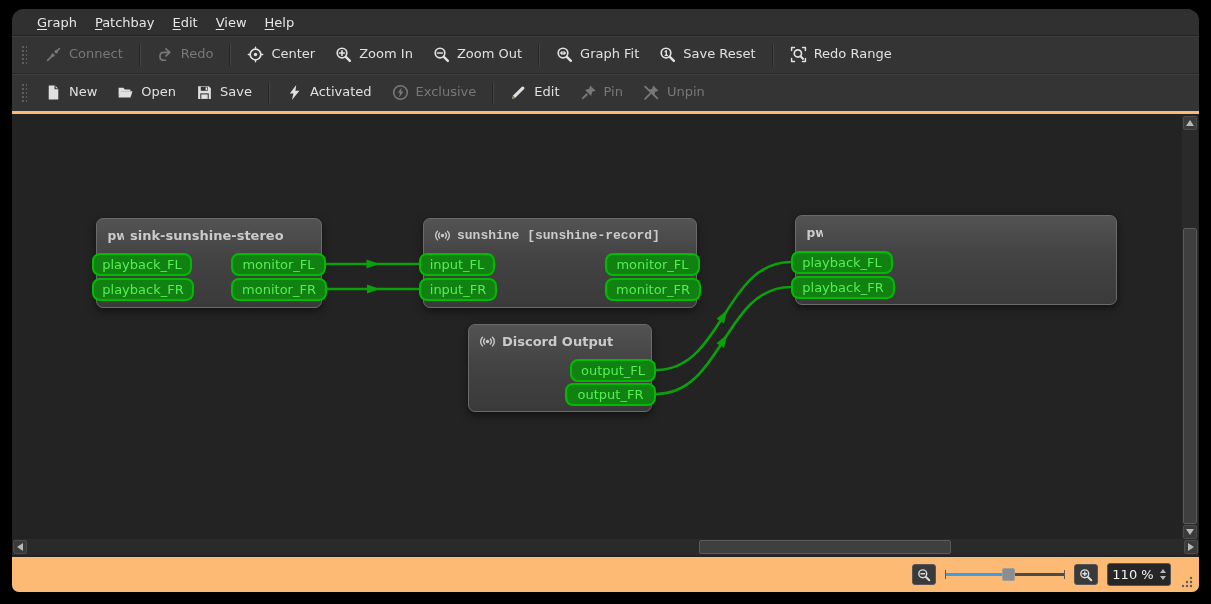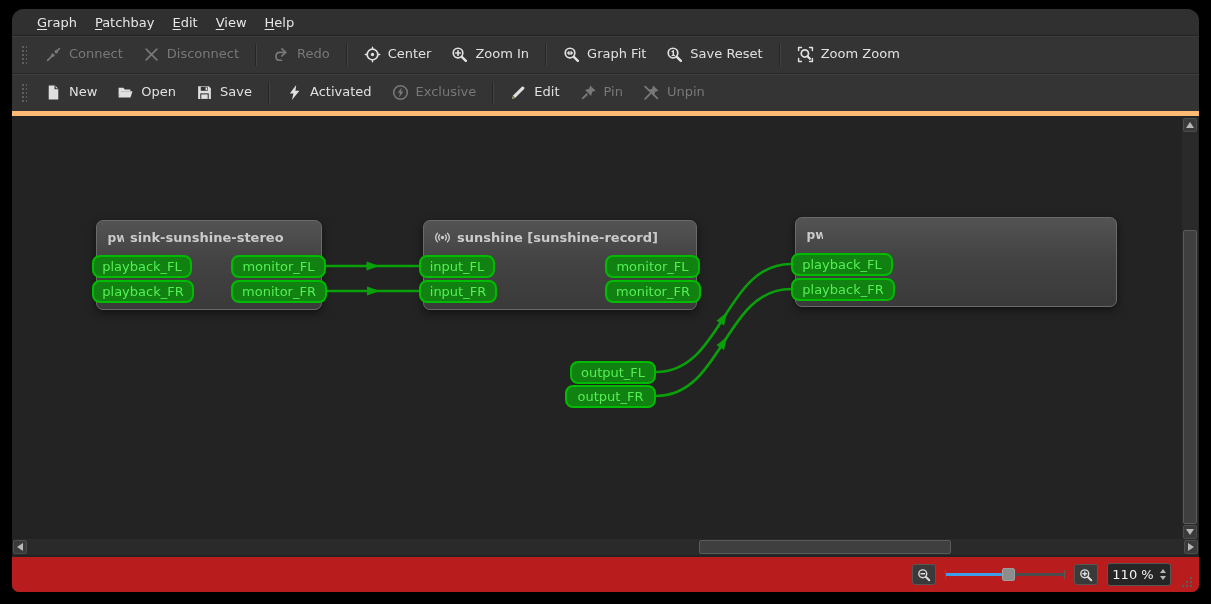--- a/index.html
+++ b/index.html
@@ -20,21 +20,21 @@
   .win-btn{width:23px;height:23px;border-radius:50%;background:#474747;color:#ececec;
     display:flex;align-items:center;justify-content:center;font-size:13px;line-height:1;}
   .win-btn .max-glyph{display:block;width:8px;height:8px;border:1.5px solid #ececec;border-radius:1px;}
   
   #menubar{height:26px;background:#303030;display:flex;align-items:center;padding-left:16px;border-bottom:1px solid #232323;flex:none;}
   .menu-item{color:#e6e6e6;padding:3px 9px;}
   .menu-item u{text-decoration:underline;text-underline-offset:2px;}
   
   .toolbar{height:37px;background:#343434;display:flex;align-items:center;padding-left:6px;flex:none;box-shadow:inset 0 1px 0 #3e3e3e;}
   #toolbar-main{border-bottom:1px solid #282828;}
-  #toolbar-file{border-bottom:5px solid #fdba74;}
+  #toolbar-file{border-bottom:3px solid #fdba74;}
   .tb-grip{width:6px;height:20px;margin:0 8px 0 3px;
     background-image:radial-gradient(#606060 1px,transparent 1.2px);background-size:4px 4px;}
   .tb-btn{display:flex;align-items:flex-start;gap:7px;padding:5px 10px;color:#e0e0e0;border-radius:3px;white-space:nowrap;}
   .tb-btn.disabled{color:#787878;}
   .tb-btn svg{width:17px;height:17px;display:block;}
   .tb-sep{width:1px;height:22px;background:#262626;border-right:1px solid #434343;margin:0 6px;}
   .tb-btn.dropdown{background:#3f3f3f;border:1px solid #5c5c5c;padding:3px 8px;margin:0 5px;}
   .caret{width:0;height:0;border-left:4px solid transparent;border-right:4px solid transparent;border-top:5px solid #cfcfcf;margin-left:7px;}
   
   #canvas{flex:1;position:relative;background:#232323;}
@@ -57,21 +57,21 @@
   .tri.right{border-top:4px solid transparent;border-bottom:4px solid transparent;border-left:6px solid #b8b8b8;}
   #vscroll{position:absolute;top:2px;right:1px;width:16px;bottom:17px;background:#2a2a2a;}
   #vscroll .thumb{position:absolute;left:1px;right:1px;top:112px;bottom:15px;background:#3f3f3f;border:1px solid #5a5a5a;border-radius:2px;}
   #vscroll .sb-btn{left:1px;right:1px;height:14px;}
   #vscroll .sb-btn.top{top:0;} #vscroll .sb-btn.bottom{bottom:0;}
   #hscroll{position:absolute;left:1px;right:1px;bottom:1px;height:16px;background:#2a2a2a;}
   #hscroll .thumb{position:absolute;top:1px;bottom:1px;left:686px;width:250px;background:#3f3f3f;border:1px solid #5a5a5a;border-radius:2px;}
   #hscroll .sb-btn{top:1px;bottom:1px;width:14px;}
   #hscroll .sb-btn.left{left:0;} #hscroll .sb-btn.right{right:0;}
   
-  #statusbar{height:35px;background:#b91c1c;border-top:1px solid #242424;display:flex;align-items:center;justify-content:flex-end;gap:9px;padding-right:28px;position:relative;flex:none;}
+  #statusbar{height:35px;background:#fdba74;border-top:1px solid #242424;display:flex;align-items:center;justify-content:flex-end;gap:9px;padding-right:28px;position:relative;flex:none;}
   .mini-btn{width:24px;height:21px;background:#3a3a3a;border:1px solid #565656;border-radius:3px;display:flex;align-items:center;justify-content:center;color:#dcdcdc;box-sizing:border-box;}
   .mini-btn svg{width:14px;height:14px;display:block;}
   .zoom-slider{position:relative;width:120px;height:17px;}
   .zoom-slider .tick{position:absolute;top:4px;width:1px;height:9px;background:#5a5a5a;}
   .zoom-slider .track{position:absolute;top:7px;left:0;width:120px;height:3px;background:#4c4c4c;}
   .zoom-slider .fill{position:absolute;top:7px;left:0;width:60px;height:3px;background:#3f9ce8;}
   .zoom-slider .handle{position:absolute;top:2px;left:57px;width:13px;height:13px;background:#8d8d8d;border:1px solid #9e9e9e;border-radius:2px;box-sizing:border-box;}
   .spinbox{width:64px;height:23px;background:#262626;border:1px solid #565656;border-radius:3px;color:#f2f2f2;
     display:flex;align-items:center;justify-content:center;padding-right:12px;position:relative;box-sizing:border-box;}
   .spin-arrows{position:absolute;right:2px;top:1px;bottom:1px;display:flex;flex-direction:column;justify-content:center;gap:3px;align-items:center;width:10px;}
@@ -102,30 +102,20 @@
               <g fill="none" stroke="currentColor" stroke-width="1.6" stroke-linecap="round" stroke-linejoin="round">
                 <path d="M2.5 13.5 L6 10"></path>
                 <path d="M12 4 L13.5 2.5"></path>
                 <circle cx="7.3" cy="8.7" r="1.7" fill="currentColor" stroke="none"></circle>
                 <circle cx="10.7" cy="5.3" r="1.7" fill="currentColor" stroke="none"></circle>
               </g>
             </svg>
           </span>
           <span>Connect</span>
         </div>
-        <div class="tb-btn disabled">
-          <span style="display: flex;">
-            <svg viewBox="0 0 16 16">
-              <g fill="none" stroke="currentColor" stroke-width="1.6" stroke-linecap="round" stroke-linejoin="round">
-                <path d="M3 3 L13 13 M13 3 L3 13"></path>
-              </g>
-            </svg>
-          </span>
-          <span>Disconnect</span>
-        </div>
         <div class="tb-sep"></div>
         <div class="tb-btn disabled">
           <span style="display: flex;">
             <svg viewBox="0 0 16 16">
               <g fill="none" stroke="currentColor" stroke-width="1.6" stroke-linecap="round" stroke-linejoin="round">
                 <path d="M11.4 6 H6.4 C3.8 6 2.8 8 2.8 9.8 C2.8 11.7 3.8 13.4 6.4 13.4 H8"></path>
                 <path d="M8.4 2.6 L12 6 L8.4 9.4"></path>
               </g>
             </svg>
           </span>
@@ -149,20 +139,32 @@
             <svg viewBox="0 0 16 16">
               <g fill="none" stroke="currentColor" stroke-width="1.6" stroke-linecap="round" stroke-linejoin="round">
                 <circle cx="6.6" cy="6.6" r="4.5"></circle>
                 <path d="M10.2 10.2 L14 14" stroke-width="2.3"></path>
                 <path d="M6.6 4.5 V8.7 M4.5 6.6 H8.7"></path>
               </g>
             </svg>
           </span>
           <span>Zoom In</span>
         </div>
+        <div class="tb-btn">
+          <span style="display: flex;">
+            <svg viewBox="0 0 16 16">
+              <g fill="none" stroke="currentColor" stroke-width="1.6" stroke-linecap="round" stroke-linejoin="round">
+                <circle cx="6.6" cy="6.6" r="4.5"></circle>
+                <path d="M10.2 10.2 L14 14" stroke-width="2.3"></path>
+                <path d="M4.5 6.6 H8.7"></path>
+              </g>
+            </svg>
+          </span>
+          <span>Zoom Out</span>
+        </div>
         <div class="tb-sep"></div>
         <div class="tb-btn">
           <span style="display: flex;">
             <svg viewBox="0 0 16 16">
               <g fill="none" stroke="currentColor" stroke-width="1.6" stroke-linecap="round" stroke-linejoin="round">
                 <circle cx="6.6" cy="6.6" r="4.5"></circle>
                 <path d="M10.2 10.2 L14 14" stroke-width="2.3"></path>
                 <path d="M4.7 6.6 H8.5 M5.7 5.3 L4.4 6.6 L5.7 7.9 M7.5 5.3 L8.8 6.6 L7.5 7.9" stroke-width="1.2"></path>
               </g>
             </svg>
@@ -185,21 +187,21 @@
         <div class="tb-btn">
           <span style="display: flex;">
             <svg viewBox="0 0 16 16">
               <g fill="none" stroke="currentColor" stroke-width="1.6" stroke-linecap="round" stroke-linejoin="round">
                 <path d="M1.5 4.2 V1.5 H4.2 M11.8 1.5 H14.5 V4.2 M1.5 11.8 V14.5 H4.2 M14.5 11.8 V14.5 H11.8" stroke-width="1.4"></path>
                 <circle cx="7.4" cy="7" r="3.4"></circle>
                 <path d="M9.9 9.6 L12.2 12" stroke-width="2"></path>
               </g>
             </svg>
           </span>
-          <span>Zoom Zoom</span>
+          <span>Redo Range</span>
         </div>
       </div>
   </div>
 
   <div id="toolbar-file" class="toolbar">
     <div class="tb-grip"></div>
     <div class="tb-items" style="display:flex;align-items:center;">
         <div class="tb-btn">
           <span style="display: flex;">
             <svg viewBox="0 0 16 16">
@@ -294,21 +296,21 @@
                 <text x="0.5" y="12.5" font-size="11.5" font-weight="bold" fill="currentColor" font-family="DejaVu Sans, sans-serif">pw</text>
               </svg>
             </span>
             <span>sink-sunshine-stereo</span>
           </div>
         </div>
         <div class="port" style="left: 80px; top: 139px; width: 100px;">playback_FL</div>
         <div class="port" style="left: 80px; top: 164px; width: 102px;">playback_FR</div>
         <div class="port" style="left: 219px; top: 139px; width: 95px;">monitor_FL</div>
         <div class="port" style="left: 219px; top: 164px; width: 96px;">monitor_FR</div>
-        <div class="node" style="left: 411px; top: 104px; width: 272px; height: 88px; z-index: 1;">
+        <div class="node" style="left: 411px; top: 104px; width: 272px; height: 88px; z-index: 1; font-family: Liberation Mono, monospace;">
           <div class="node-header">
             <span style="display: flex;">
               <svg viewBox="0 0 16 16">
                 <g fill="none" stroke="currentColor" stroke-width="1.3" stroke-linecap="round">
                   <circle cx="8" cy="8" r="1.6" fill="currentColor" stroke="none"></circle>
                   <path d="M5.3 5.7 a3.2 3.2 0 0 0 0 4.6 M10.7 5.7 a3.2 3.2 0 0 1 0 4.6"></path>
                   <path d="M3.3 3.9 a5.7 5.7 0 0 0 0 8.2 M12.7 3.9 a5.7 5.7 0 0 1 0 8.2"></path>
                 </g>
               </svg>
             </span>
@@ -323,20 +325,34 @@
           <div class="node-header">
             <span style="display: flex;">
               <svg viewBox="0 0 16 16">
                 <text x="0.5" y="12.5" font-size="11.5" font-weight="bold" fill="currentColor" font-family="DejaVu Sans, sans-serif">pw</text>
               </svg>
             </span>
           </div>
         </div>
         <div class="port" style="left: 779px; top: 137px; width: 102px;">playback_FL</div>
         <div class="port" style="left: 779px; top: 162px; width: 104px;">playback_FR</div>
+        <div class="node" style="left: 456px; top: 210px; width: 182px; height: 86px; z-index: 1;">
+          <div class="node-header">
+            <span style="display: flex;">
+              <svg viewBox="0 0 16 16">
+                <g fill="none" stroke="currentColor" stroke-width="1.3" stroke-linecap="round">
+                  <circle cx="8" cy="8" r="1.6" fill="currentColor" stroke="none"></circle>
+                  <path d="M5.3 5.7 a3.2 3.2 0 0 0 0 4.6 M10.7 5.7 a3.2 3.2 0 0 1 0 4.6"></path>
+                  <path d="M3.3 3.9 a5.7 5.7 0 0 0 0 8.2 M12.7 3.9 a5.7 5.7 0 0 1 0 8.2"></path>
+                </g>
+              </svg>
+            </span>
+            <span>Discord Output</span>
+          </div>
+        </div>
         <div class="port" style="left: 558px; top: 245px; width: 86px;">output_FL</div>
         <div class="port" style="left: 553px; top: 269px; width: 91px;">output_FR</div>
         <svg id="wires" width="1170" height="392" style="z-index: 2;">
           <path d="M314 150 L407 150" fill="none" stroke="#0aa00a" stroke-width="2.6"></path>
           <polygon points="-6,-4.5 7,0 -6,4.5" transform="translate(360.5,150) rotate(0)" fill="#0aa00a"></polygon>
           <path d="M315 175 L407 175" fill="none" stroke="#0aa00a" stroke-width="2.6"></path>
           <polygon points="-6,-4.5 7,0 -6,4.5" transform="translate(361,175) rotate(0)" fill="#0aa00a"></polygon>
           <path d="M644 256 C 711 256, 712 148, 779 148" fill="none" stroke="#0aa00a" stroke-width="2.6"></path>
           <polygon points="-6,-4.5 7,0 -6,4.5" transform="translate(711.5,201.99998474121094) rotate(-57.78857420224349)" fill="#0aa00a"></polygon>
           <path d="M644 280 C 711 280, 712 173, 779 173" fill="none" stroke="#0aa00a" stroke-width="2.6"></path>

